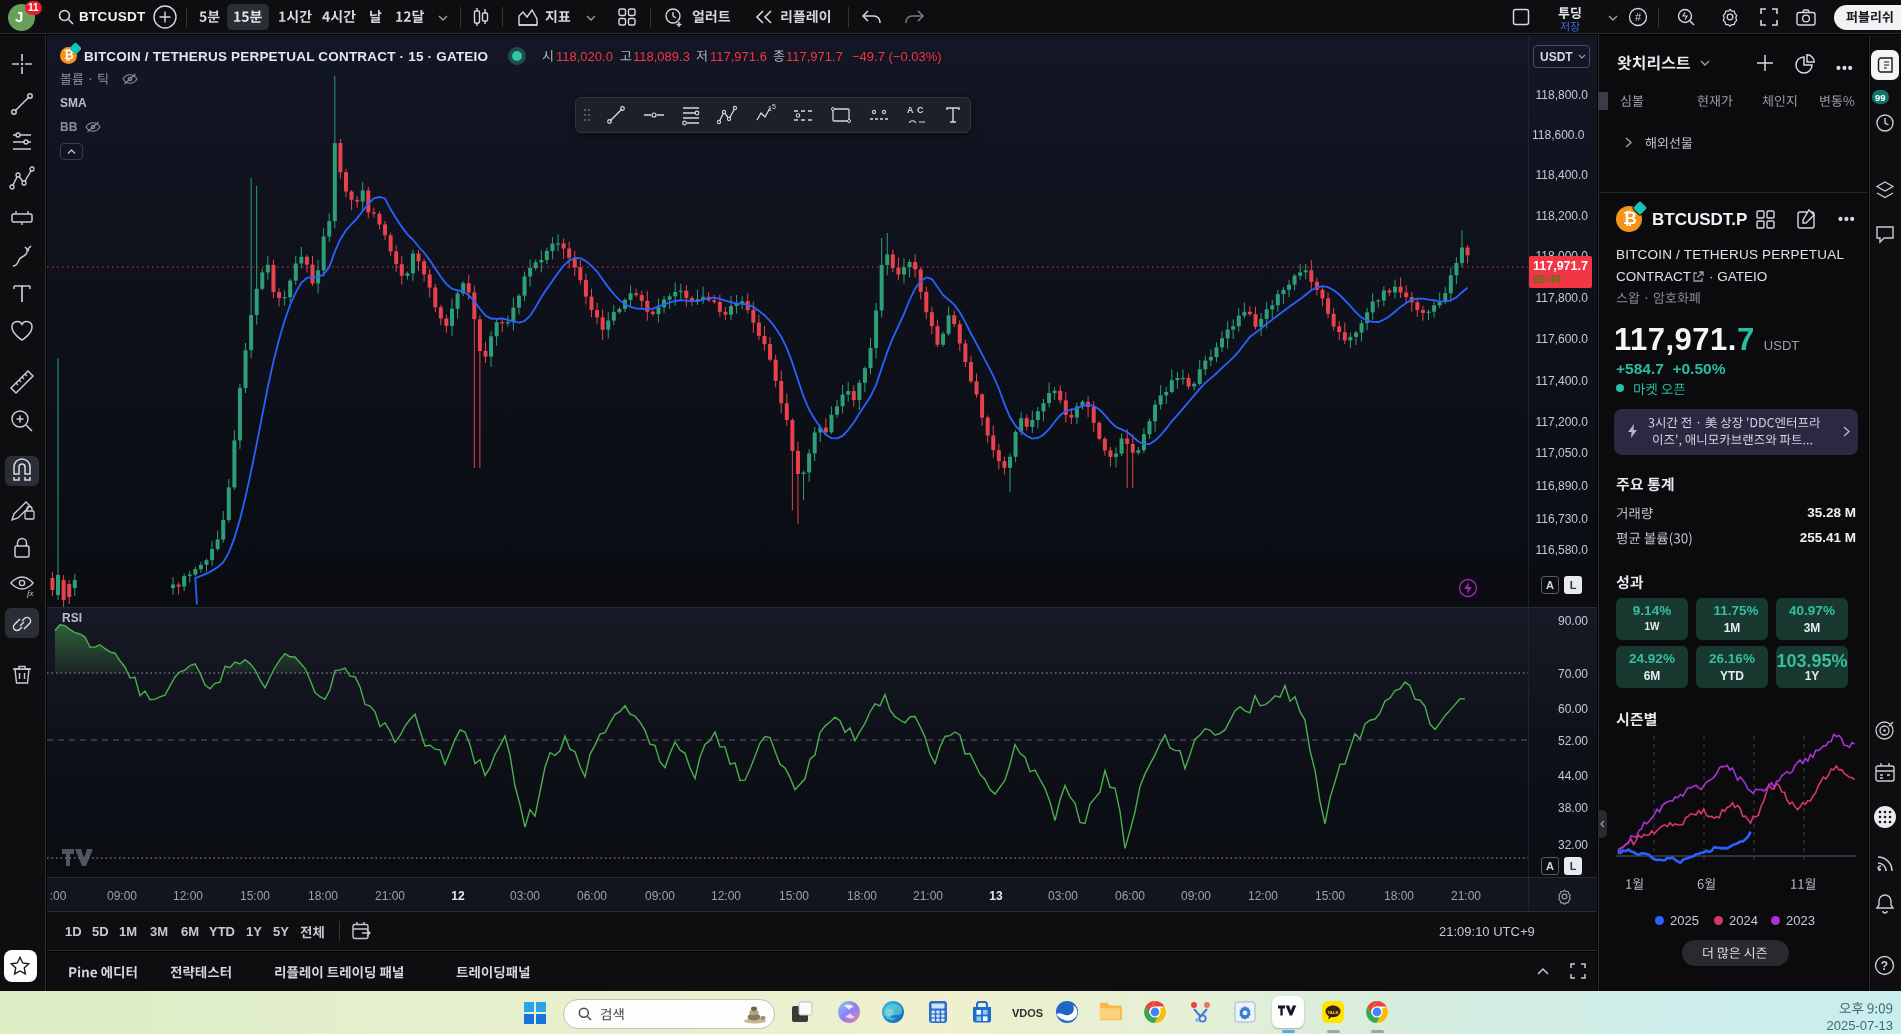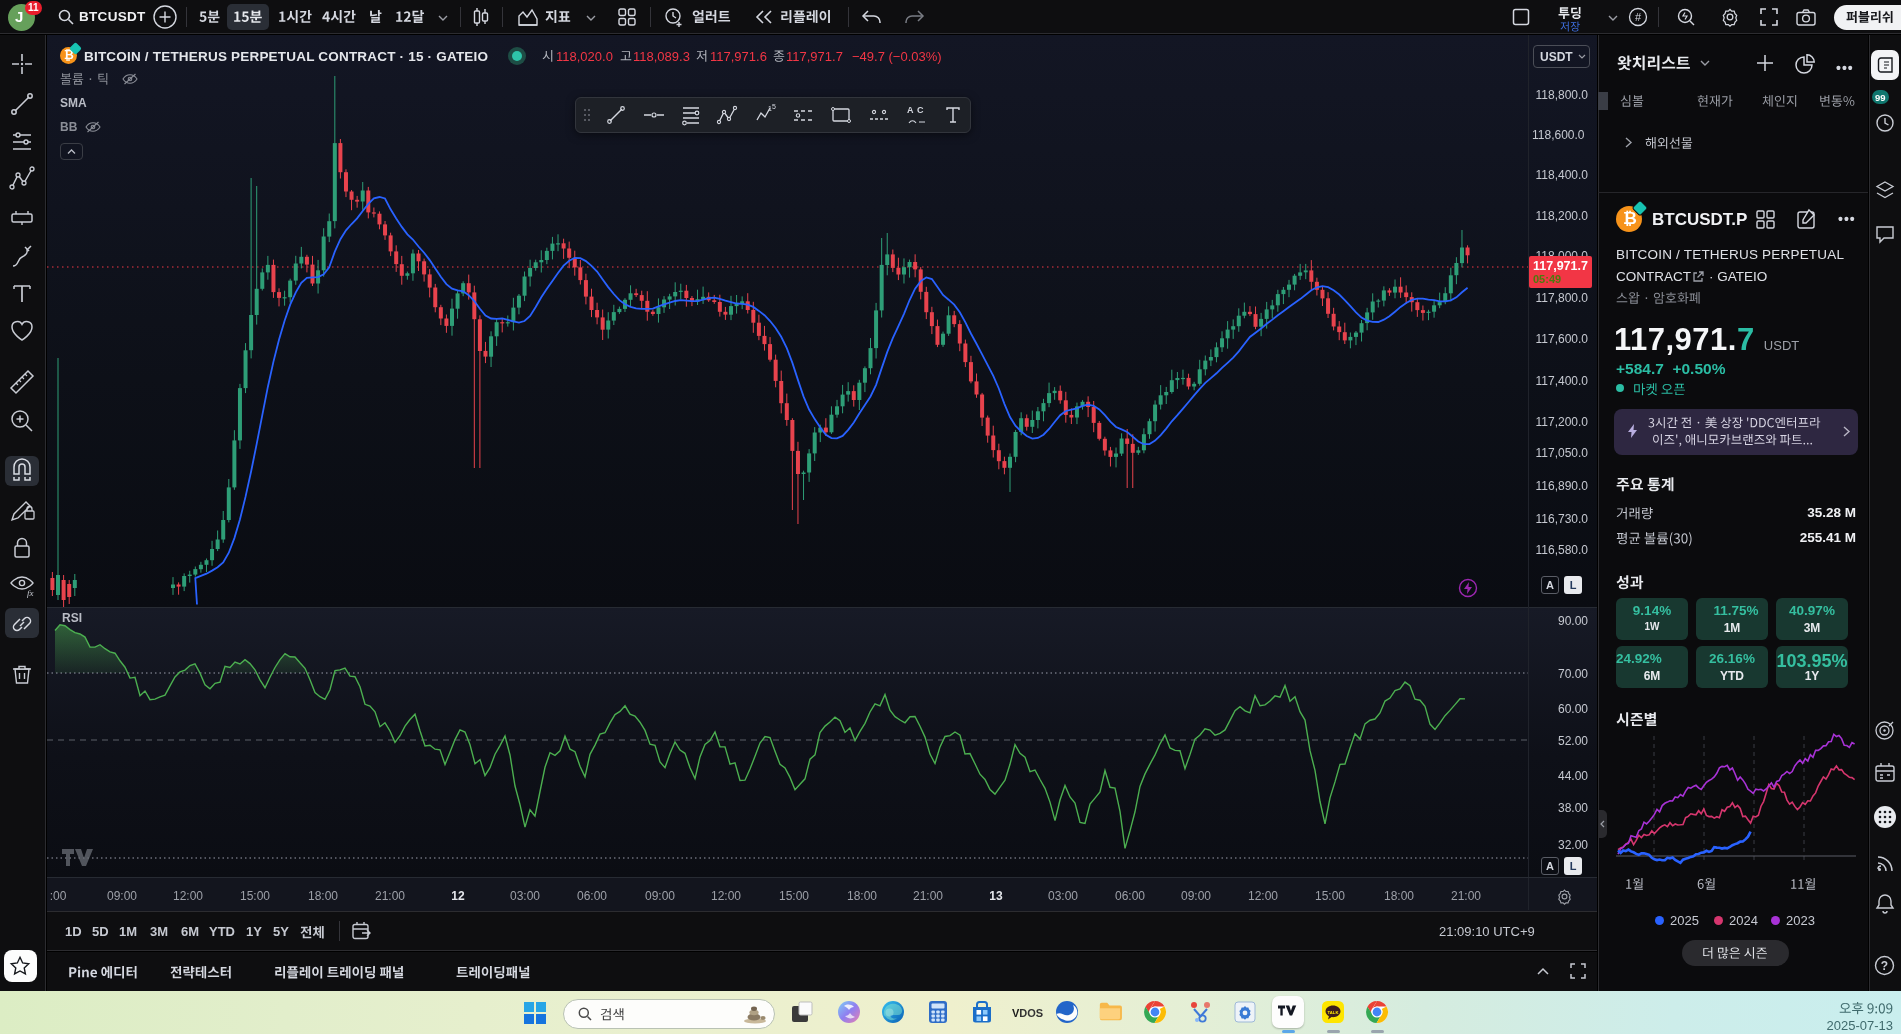--- a/index.html
+++ b/index.html
@@ -671,21 +671,21 @@
 <div class="abs" style="left:1616px;top:598px;width:72px;height:42px;background:#183830;border-radius:6px"></div>
 <div class="abs" style="left:1616px;top:603px;width:72px;text-align:center;color:#35bfa0;font-size:13.5px;font-weight:bold">9.14%</div>
 <div class="abs" style="left:1616px;top:621px;width:72px;text-align:center;color:#e8eaee;font-size:10px;font-weight:bold">1W</div>
 <div class="abs" style="left:1696px;top:598px;width:72px;height:42px;background:#183830;border-radius:6px"></div>
 <div class="abs" style="left:1696px;top:603px;width:80px;text-align:center;color:#35bfa0;font-size:13.5px;font-weight:bold">11.75%</div>
 <div class="abs" style="left:1696px;top:621px;width:72px;text-align:center;color:#e8eaee;font-size:12px;font-weight:bold">1M</div>
 <div class="abs" style="left:1776px;top:598px;width:72px;height:42px;background:#183830;border-radius:6px"></div>
 <div class="abs" style="left:1776px;top:603px;width:72px;text-align:center;color:#35bfa0;font-size:13.5px;font-weight:bold">40.97%</div>
 <div class="abs" style="left:1776px;top:621px;width:72px;text-align:center;color:#e8eaee;font-size:12px;font-weight:bold">3M</div>
 <div class="abs" style="left:1616px;top:646px;width:72px;height:42px;background:#183830;border-radius:6px"></div>
-<div class="abs" style="left:1616px;top:651px;width:72px;text-align:left;color:#35bfa0;font-size:13.5px;font-weight:bold">24.92%</div>
+<div class="abs" style="left:1616px;top:651px;width:72px;text-align:center;color:#35bfa0;font-size:13.5px;font-weight:bold">24.92%</div>
 <div class="abs" style="left:1616px;top:669px;width:72px;text-align:center;color:#e8eaee;font-size:12px;font-weight:bold">6M</div>
 <div class="abs" style="left:1696px;top:646px;width:72px;height:42px;background:#183830;border-radius:6px"></div>
 <div class="abs" style="left:1696px;top:651px;width:72px;text-align:center;color:#35bfa0;font-size:13.5px;font-weight:bold">26.16%</div>
 <div class="abs" style="left:1696px;top:669px;width:72px;text-align:center;color:#e8eaee;font-size:12px;font-weight:bold">YTD</div>
 <div class="abs" style="left:1776px;top:646px;width:72px;height:42px;background:#183830;border-radius:6px"></div>
 <div class="abs" style="left:1776px;top:651px;width:72px;text-align:center;color:#35bfa0;font-size:18px;font-weight:bold">103.95%</div>
 <div class="abs" style="left:1776px;top:669px;width:72px;text-align:center;color:#e8eaee;font-size:12px;font-weight:bold">1Y</div>
 <svg class="ic" width="260" height="160" style="left:1608px;top:728px" viewBox="1608 728 260 160">
 <line x1="1654" y1="736" x2="1654" y2="862" stroke="#3a3d45" stroke-dasharray="4,4"></line>
 <line x1="1704" y1="736" x2="1704" y2="862" stroke="#3a3d45" stroke-dasharray="4,4"></line>

